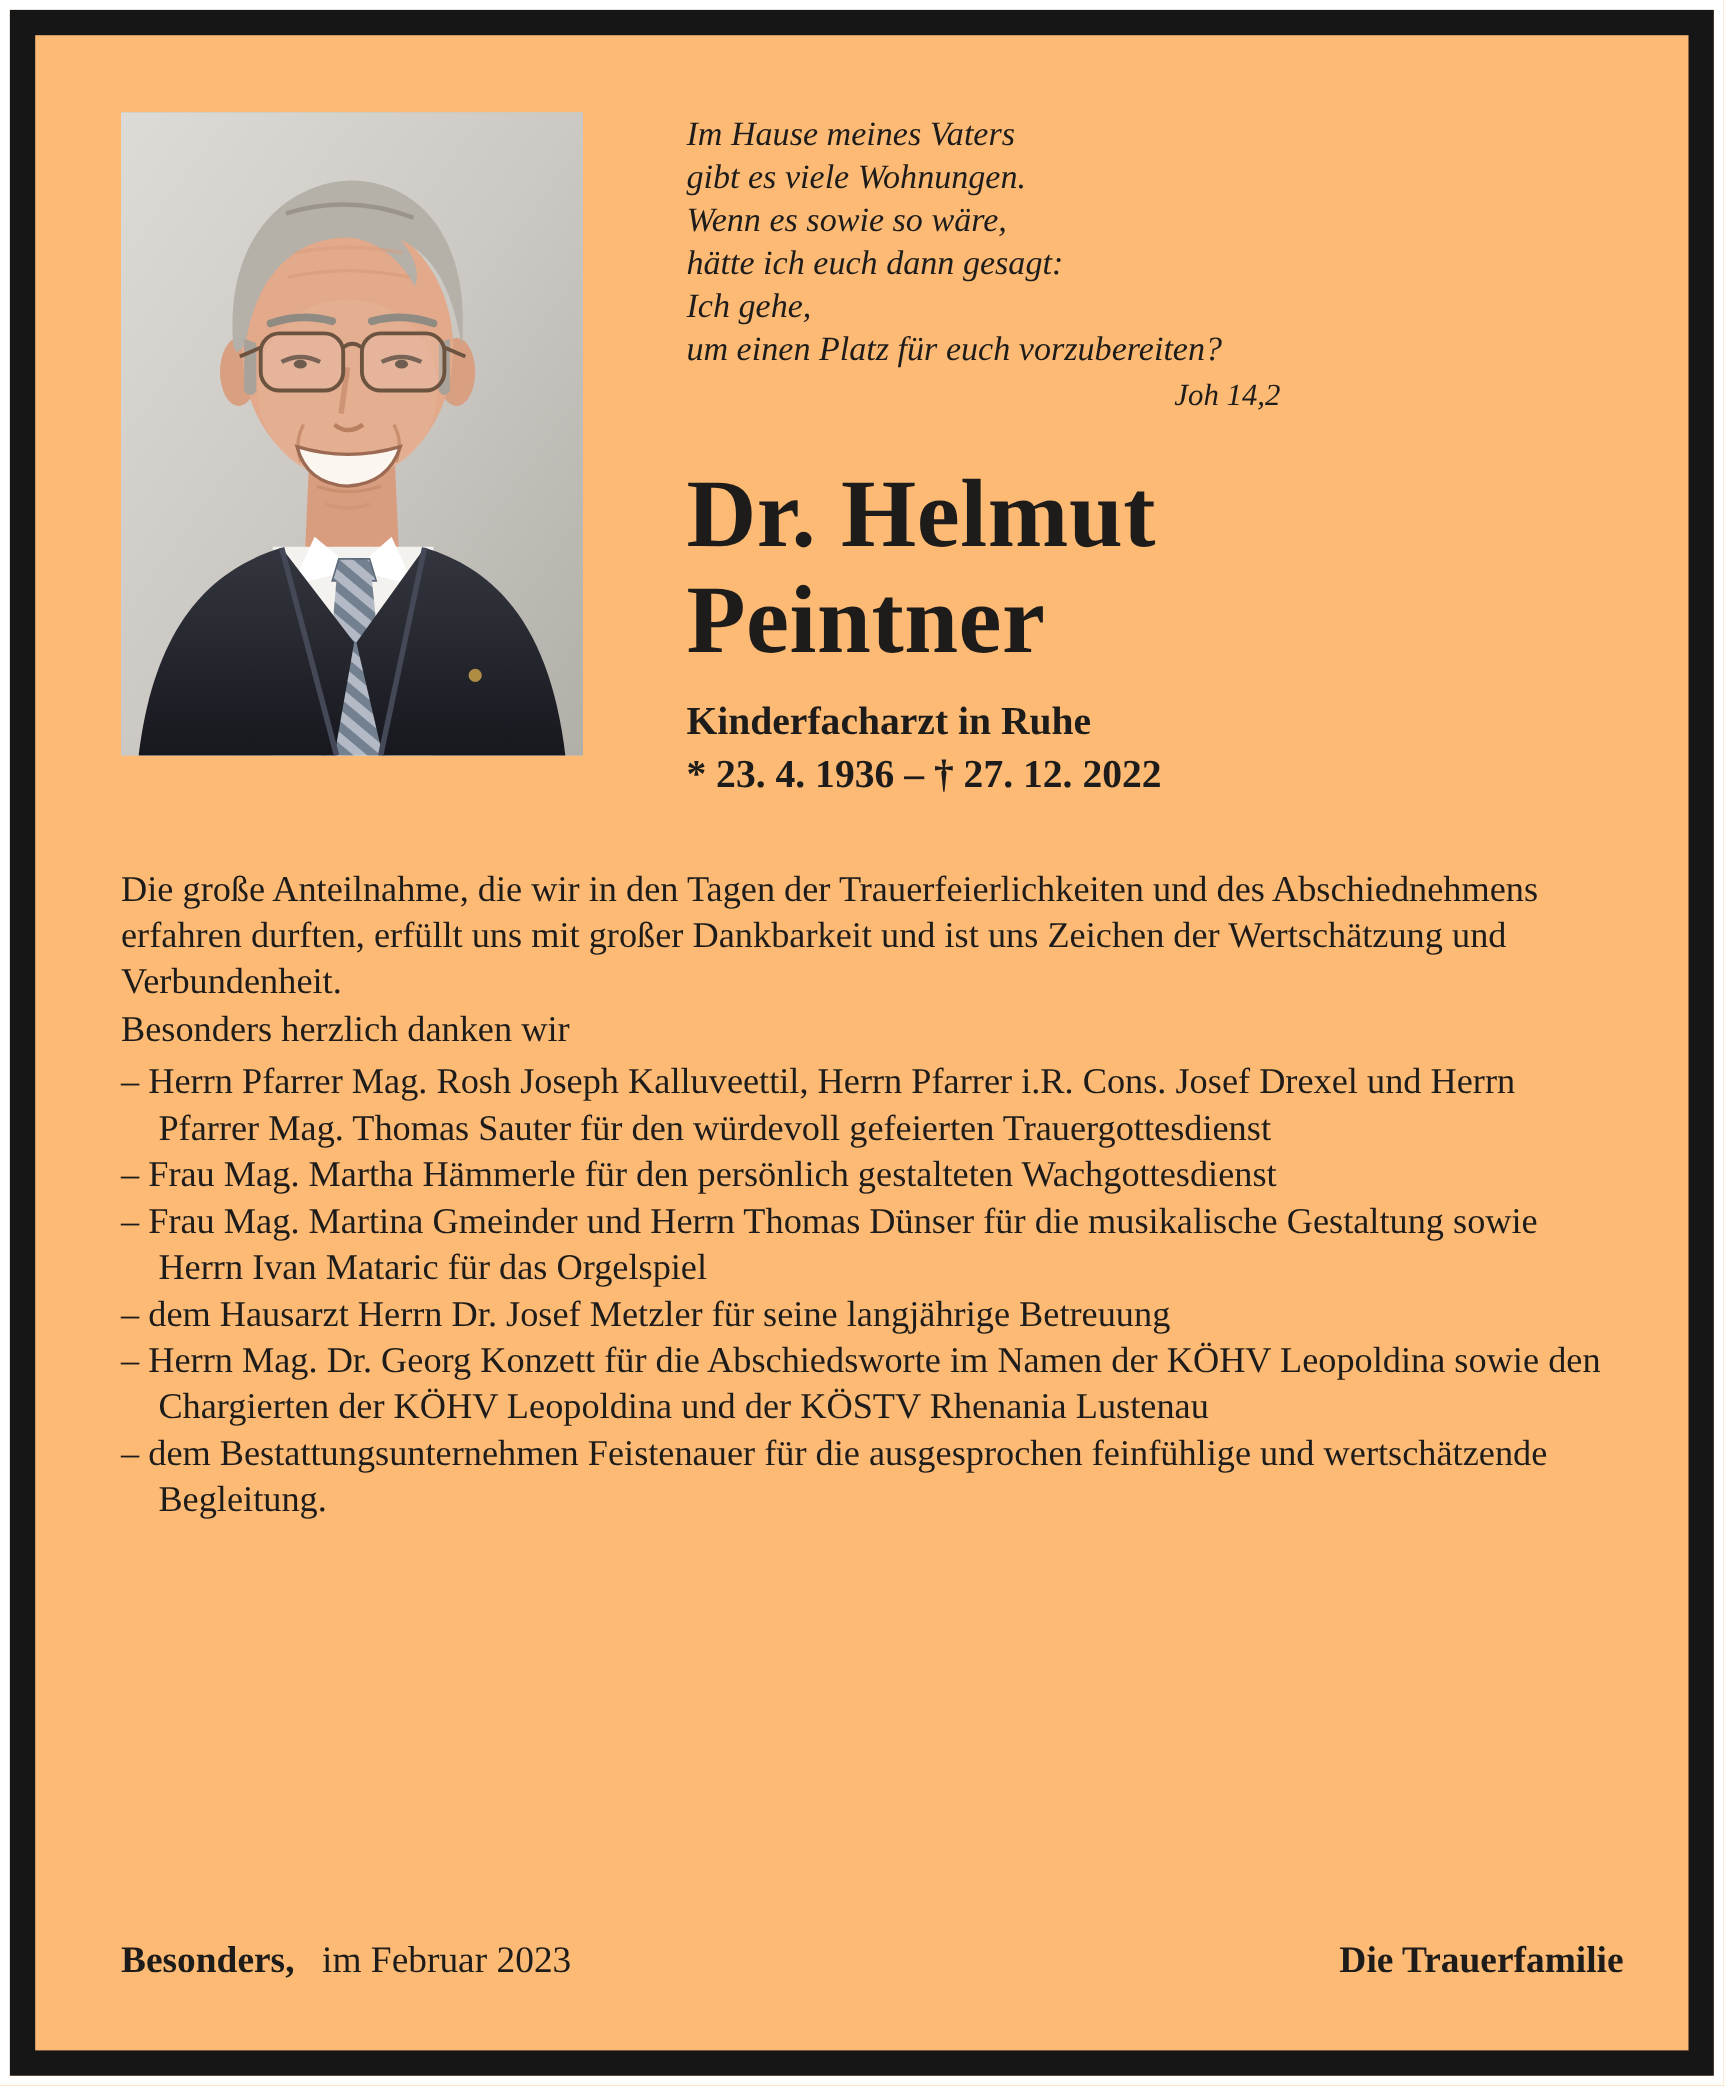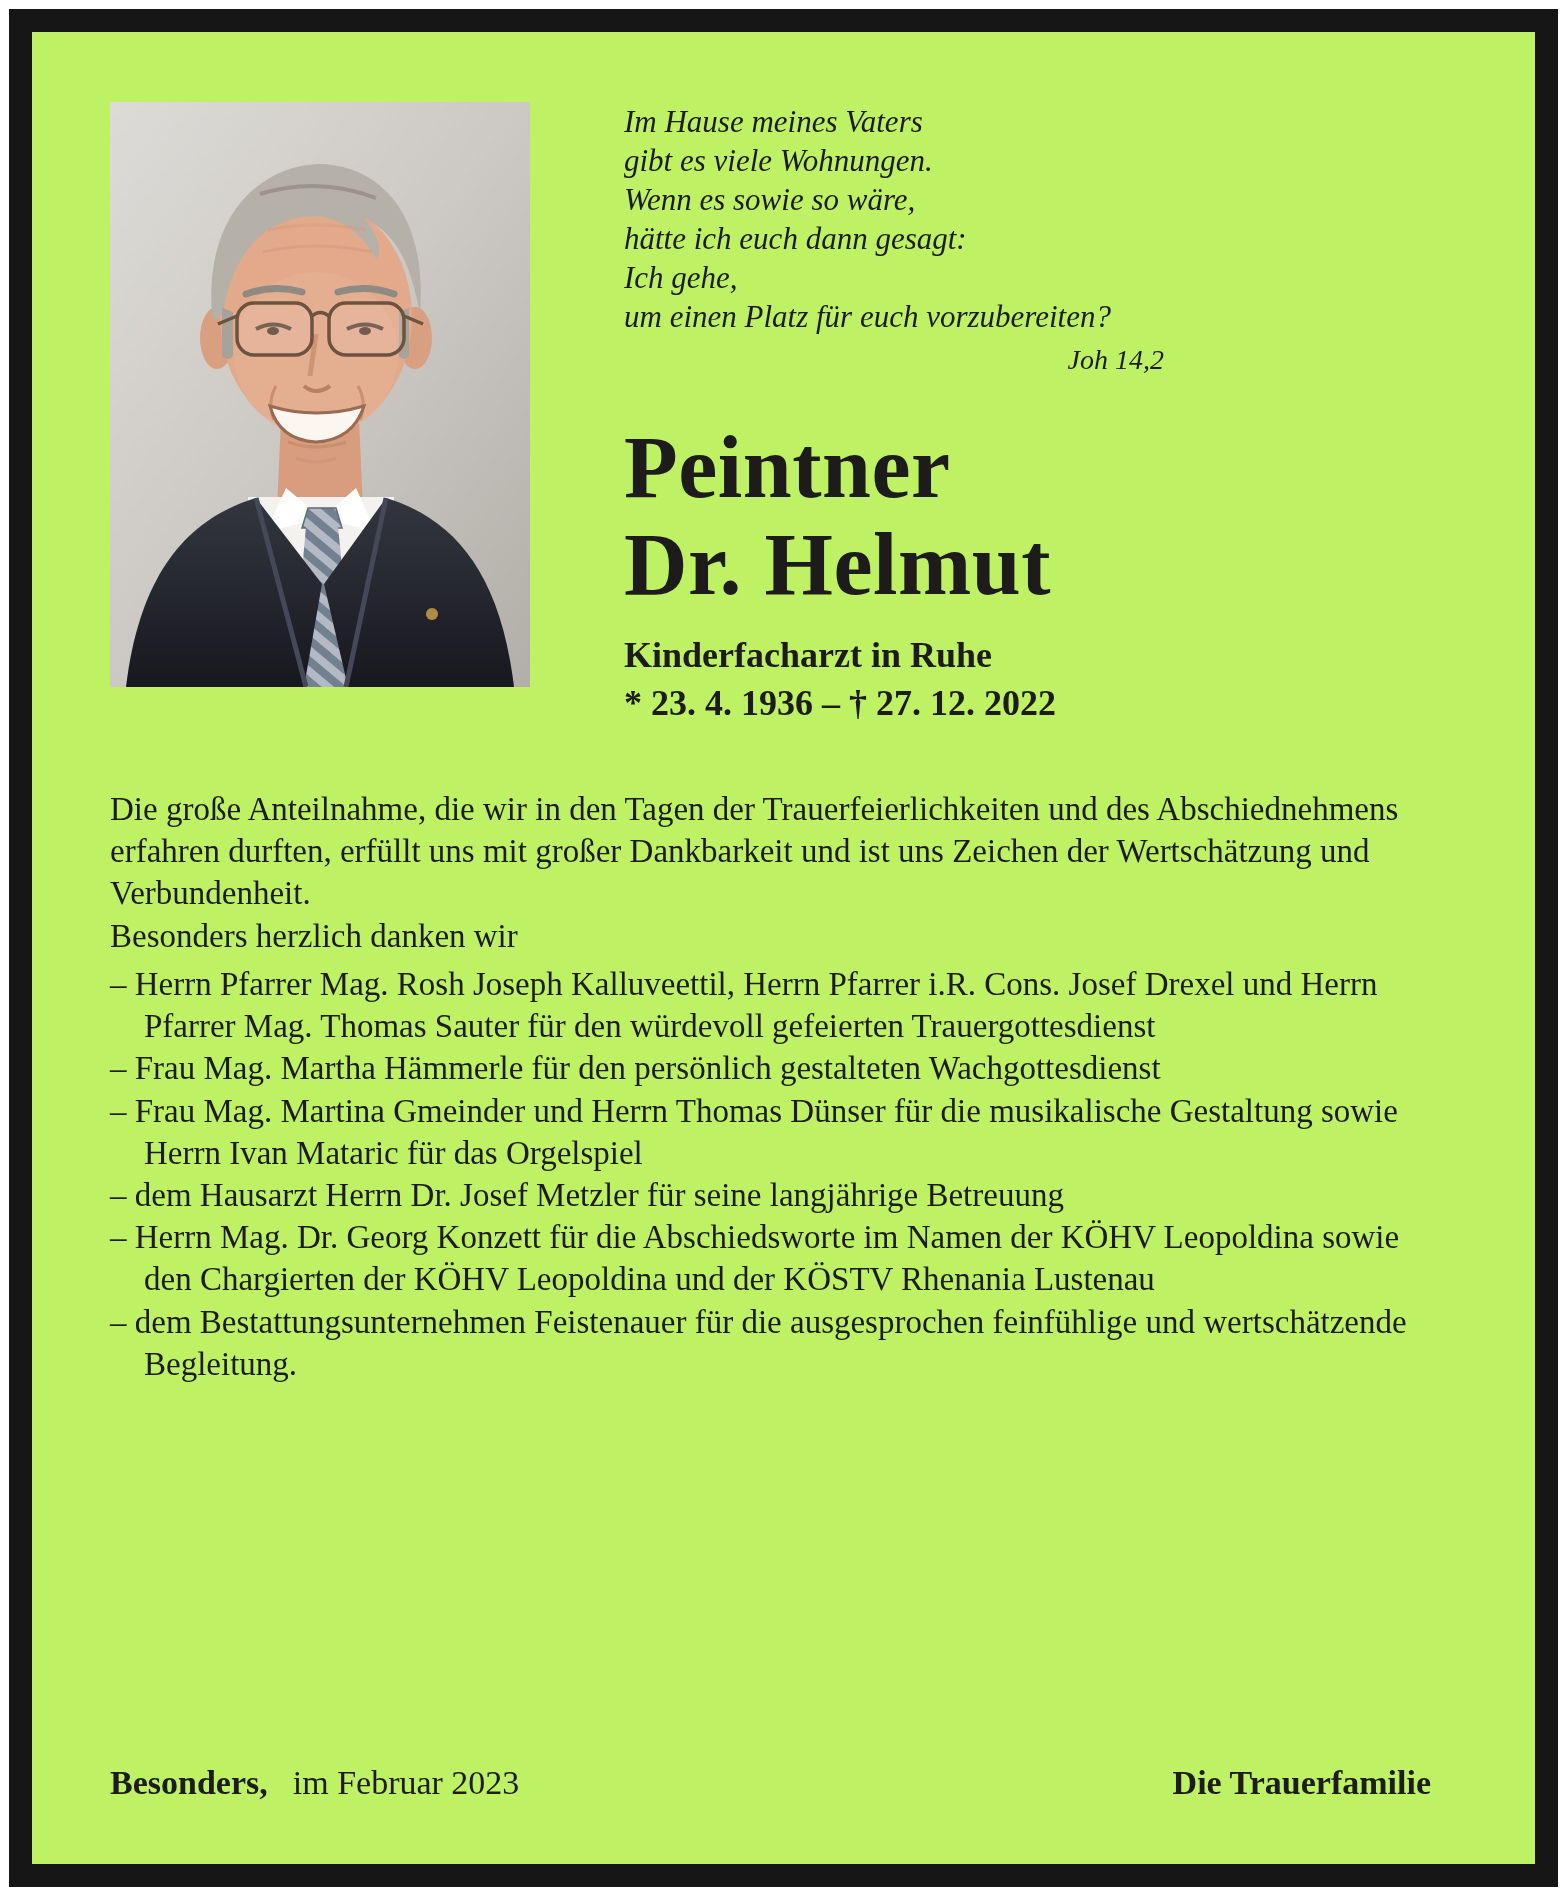--- a/index.html
+++ b/index.html
@@ -8,25 +8,25 @@
     height: 1896px;
     background: #ffffff;
     font-family: "Liberation Serif", "DejaVu Serif", serif;
     color: #1d1c1a;
     position: relative;
   }
   .frame {
     position: absolute;
     inset: 9px;
     border: 23px solid #161616;
-    background: #bef264;
+    background: #fdba74;
     box-sizing: border-box;
     display: flex;
     flex-direction: column;
-    padding: 70px 104px 62px 78px;
+    padding: 70px 59px 62px 78px;
     overflow: hidden;
   }
   .top-section { display: flex; flex: none; }
   .photo {
     width: 420px;
     height: 585px;
     flex: none;
     overflow: hidden;
     background: #c9c6c1;
   }
@@ -185,22 +185,22 @@
         <div>Im Hause meines Vaters</div>
         <div>gibt es viele Wohnungen.</div>
         <div>Wenn es sowie so wäre,</div>
         <div>hätte ich euch dann gesagt:</div>
         <div>Ich gehe,</div>
         <div>um einen Platz für euch vorzubereiten?</div>
       </div>
       <div class="quote-ref">Joh 14,2</div>
 
       <h1 class="name">
+        <span>Dr. Helmut</span>
         <span>Peintner</span>
-        <span>Dr. Helmut</span>
       </h1>
       <div class="deceased-title">Kinderfacharzt in Ruhe</div>
       <div class="deceased-dates">* 23. 4. 1936 – † 27. 12. 2022</div>
     </div>
   </div>
 
   <div class="body-section">
     <p>Die große Anteilnahme, die wir in den Tagen der Trauerfeierlichkeiten und des Abschiednehmens erfahren durften, erfüllt uns mit großer Dankbarkeit und ist uns Zeichen der Wertschätzung und Verbundenheit.</p>
     <p class="thanks-intro">Besonders herzlich danken wir</p>
     <ul class="thanks-list">

